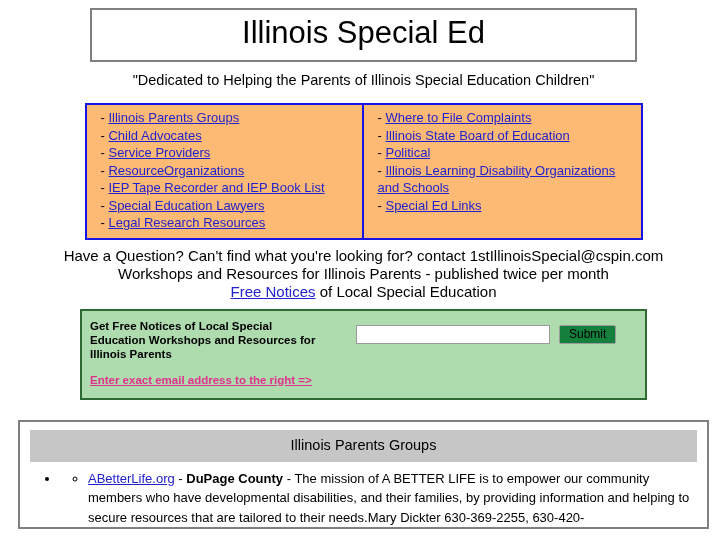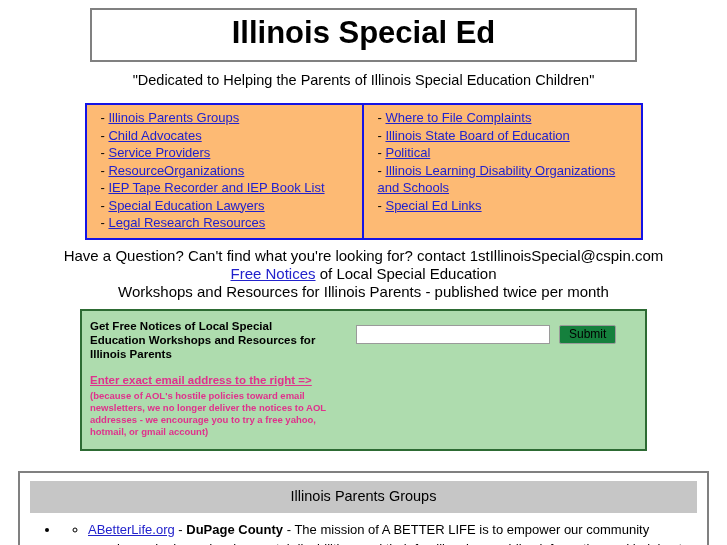--- a/index.html
+++ b/index.html
@@ -23,21 +23,21 @@
   
   .title-box {
     margin: 8px 90px 0 90px;
     border: 2px solid #808080;
     background: #ffffff;
     text-align: center;
     padding: 5px 0 9px 0;
   }
   .title-box h1 {
     margin: 0;
-    font-weight: bold;
+    font-weight: normal;
     font-size: 31px;
     line-height: 36px;
     letter-spacing: 0px;
   }
   .tagline {
     text-align: center;
     font-size: 14.5px;
     margin-top: 9px;
     margin-bottom: 0;
     line-height: 18px;
@@ -243,30 +243,29 @@
         <div class="link-row">
           <span class="dash">-</span>
           <a class="blue-link" href="#">Special Ed Links</a>
         </div>
       </td>
     </tr>
   </tbody>
     </table>
 
   <div class="contact-line l1">Have a Question? Can't find what you're looking for? contact 1stIllinoisSpecial@cspin.com</div>
+  <div class="contact-line l3">Workshops and Resources for Illinois Parents - published twice per month</div>
   <div class="contact-line l2">
     <a class="blue-link" href="#">Free Notices</a><span> of Local Special Education</span>
   </div>
-  <div class="contact-line l3">Workshops and Resources for Illinois Parents - published twice per month</div>
 
   <div class="signup-box">
     <div class="signup-text">
       <div class="signup-head">Get Free Notices of Local Special Education Workshops and Resources for Illinois Parents</div>
       <a class="signup-cta" href="#">Enter exact email address to the right =&gt;</a>
-      <div class="signup-note">(because of AOL's hostile policies toward email newsletters, we no longer deliver the notices to AOL addresses - we encourage you to try a free yahoo, hotmail, or gmail account)</div>
     </div>
     <div class="signup-form">
       <input class="email-input" type="text" placeholder="" style="">
       <button class="submit-btn" type="button">Submit</button>
     </div>
   </div>
 
   <div class="section-box">
     <div class="section-head">Illinois Parents Groups</div>
     <ul class="lvl1">

